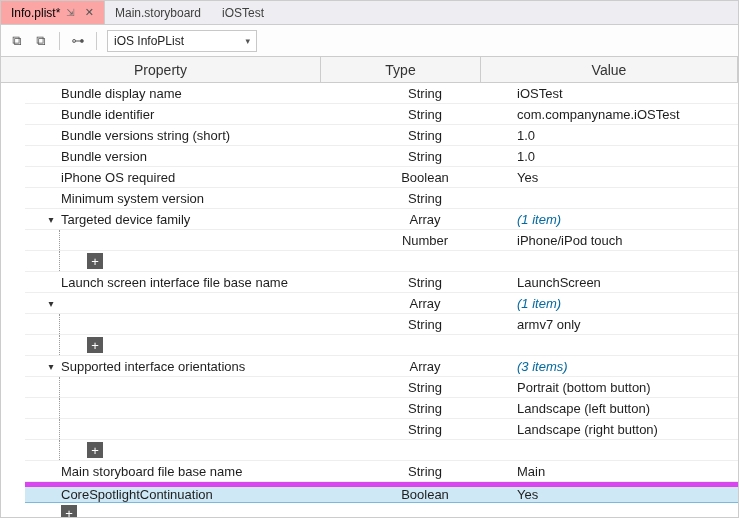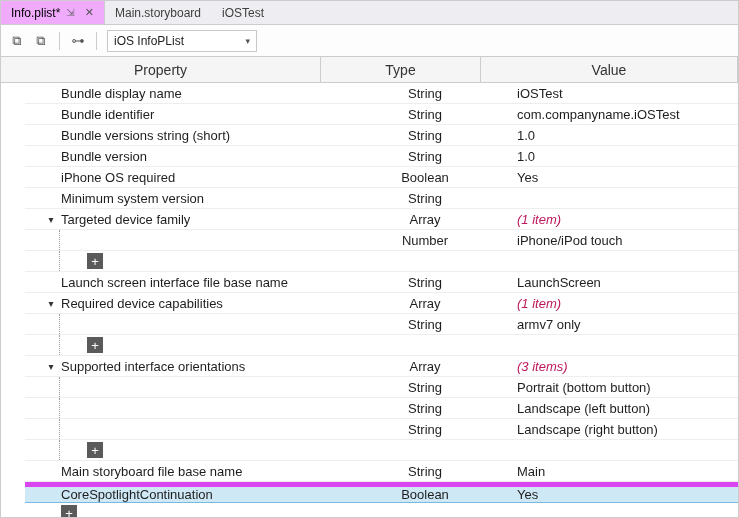--- a/index.html
+++ b/index.html
@@ -24,21 +24,21 @@
     display: flex;
     align-items: center;
     padding: 0 10px;
     gap: 6px;
     font-size: 12px;
     color: #404040;
     border-right: 1px solid transparent;
     cursor: pointer;
   }
   .tab.active {
-    background: #f0abfc;
+    background: #fca5a5;
     color: #000;
     border-right: 1px solid #ccc;
   }
   .tab .pin { font-size: 10px; color: #666; }
   .tab .close { font-size: 11px; color: #555; margin-left: 4px; }
   .toolbar {
     display: flex;
     align-items: center;
     height: 32px;
     gap: 8px;
@@ -92,21 +92,21 @@
   }
   .row.selected {
     background: #cfe8f6;
     border-top: 5px solid #d946ef;
     border-bottom: 1px solid #7bb8e0;
   }
   .cell { display: flex; align-items: center; }
   .cell.prop { width: 320px; padding-left: 8px; gap: 4px; }
   .cell.type { width: 160px; justify-content: center; }
   .cell.val  { flex: 1; padding-left: 12px; }
-  .italic { font-style: italic; color: #be185d; text-align: right; }
+  .italic { font-style: italic; color: #0369a1; text-align: right; }
   .toggle {
     width: 12px; text-align: center;
     font-size: 10px; color: #333;
     cursor: pointer;
     user-select: none;
   }
   .spacer { display:inline-block; }
   .dots {
     width: 10px; border-left: 1px dotted #9a9a9a;
     height: 100%;
@@ -283,21 +283,20 @@
         <span>String</span>
       </div>
       <div class="cell val">
         <span>LaunchScreen</span>
       </div>
     </div>
     <div class="row">
       <div class="cell prop">
         <span class="spacer" style="width: 8px;"></span>
         <span class="toggle">▾</span>
-        <span>Required device capabilities</span>
       </div>
       <div class="cell type">
         <span>Array</span>
       </div>
       <div class="cell val">
         <span class="italic">(1 item)</span>
       </div>
     </div>
     <div class="row">
       <div class="cell prop">

